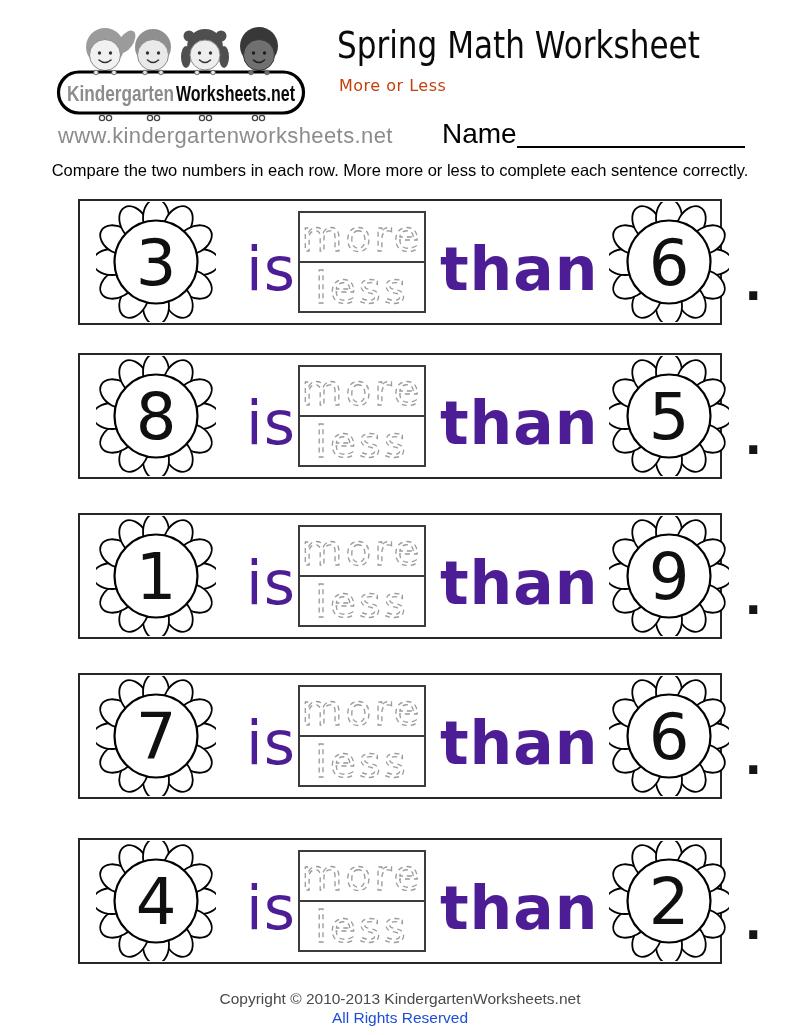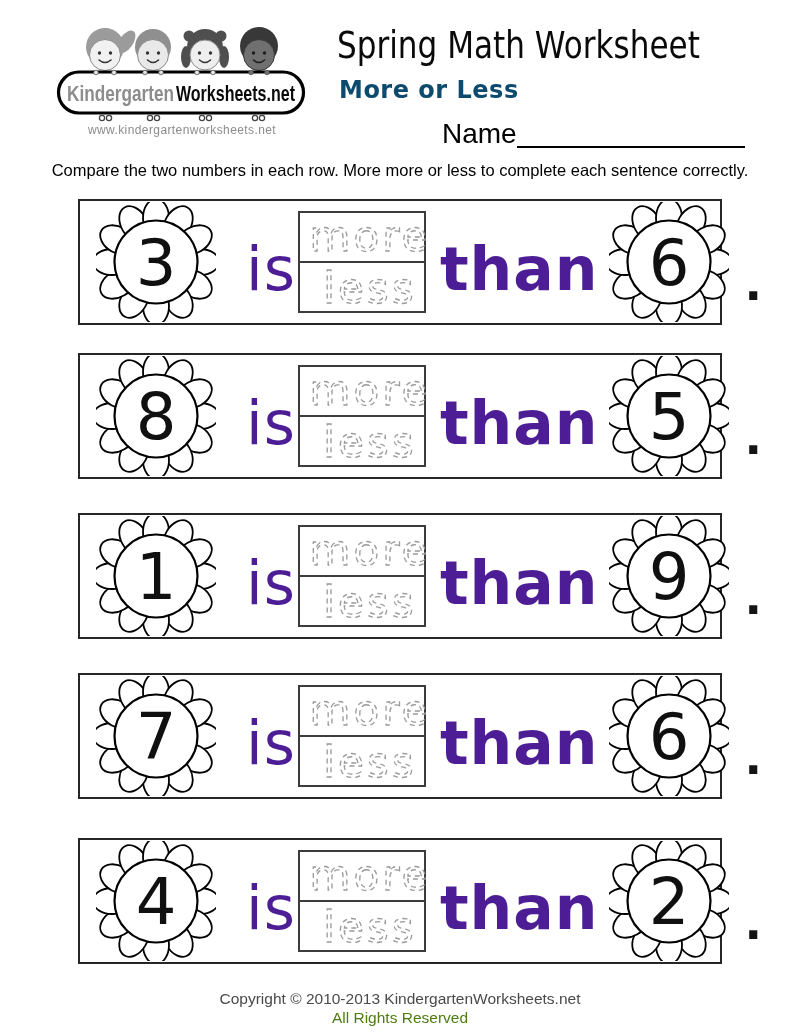--- a/index.html
+++ b/index.html
@@ -2,56 +2,56 @@
 <html><head>
 <meta charset="utf-8">
 <style>
   html,body{margin:0;padding:0;}
   body{width:800px;height:1035px;background:#ffffff;position:relative;overflow:hidden;
        font-family:"Liberation Sans",sans-serif;}
 
   
   .logo-svg{position:absolute;left:56px;top:14px;}
   .logo-url{position:absolute;left:58px;top:123px;width:248px;text-align:center;
-            font-size:12px;letter-spacing:.4px;color:#8c8c8c;}
+            font-size:22px;letter-spacing:.4px;color:#8c8c8c;}
   .title{position:absolute;left:337px;top:24px;font-family:"DejaVu Sans",sans-serif;
          font-size:37px;color:#0a0a0a;transform:scaleX(.84);transform-origin:left top;
          white-space:nowrap;}
   .subtitle{position:absolute;left:339px;top:76px;font-family:"DejaVu Sans",sans-serif;
-            font-size:24px;font-weight:700;letter-spacing:.5px;color:#0c4a6e;}
+            font-size:16px;font-weight:400;letter-spacing:.5px;color:#c2410c;}
   .name-row{position:absolute;left:442px;top:118px;display:flex;align-items:flex-start;
             font-size:28px;color:#000;}
   .name-line{width:228px;height:28px;border-bottom:2px solid #000;}
   .instructions{position:absolute;top:161px;left:0;width:800px;text-align:center;
                 font-size:16.5px;color:#000;}
 
   
   .row{position:absolute;left:78px;width:644px;height:126px;border:2px solid #262626;
        box-sizing:border-box;display:flex;align-items:center;background:#fff;}
   .flower{margin-left:16px;flex:0 0 auto;}
   .flower.fr{margin-left:10px;}
   .fnum{font-family:"DejaVu Sans",sans-serif;font-size:64px;fill:#101010;}
   .word{font-family:"DejaVu Sans",sans-serif;font-size:60px;color:#4c1d95;
         position:relative;top:7px;letter-spacing:1px;}
   .word-is{margin-left:30px;}
   .word-than{margin-left:14px;font-weight:bold;}
   .tracebox{margin-left:2px;width:128px;height:102px;border:2px solid #3c3c3c;
             box-sizing:border-box;background:#fff;flex:0 0 auto;}
-  .tracecell{height:48px;padding-left:8px;}
+  .tracecell{height:48px;}
   .tracecell.top{border-bottom:2px solid #3c3c3c;}
   .trace{font-family:"DejaVu Sans",sans-serif;font-size:42px;letter-spacing:3px;
          fill:none;stroke:#9b9b9b;stroke-width:1.3;stroke-dasharray:5 4;}
   .period{font-family:"DejaVu Sans",sans-serif;font-size:46px;font-weight:700;
           color:#141414;margin-left:16px;position:relative;top:22px;}
 
   
   .foot1{position:absolute;top:990px;left:0;width:800px;text-align:center;
          font-size:15.5px;color:#4a4a4a;}
   .foot2{position:absolute;top:1009px;left:0;width:800px;text-align:center;
-         font-size:15.5px;color:#4d7c0f;}
+         font-size:15.5px;color:#1d4ed8;}
 </style>
 </head>
 <body>
 
 <svg width="0" height="0" style="position:absolute" aria-hidden="true">
   <defs>
     <g id="flower-base" fill="#ffffff" stroke="#000000" stroke-width="1.8">
       <ellipse cx="104" cy="60" rx="13" ry="19" transform="rotate(90 104 60)"></ellipse>
       <ellipse cx="98.1" cy="82" rx="13" ry="19" transform="rotate(120 98.1 82)"></ellipse>
       <ellipse cx="82" cy="98.1" rx="13" ry="19" transform="rotate(150 82 98.1)"></ellipse>

